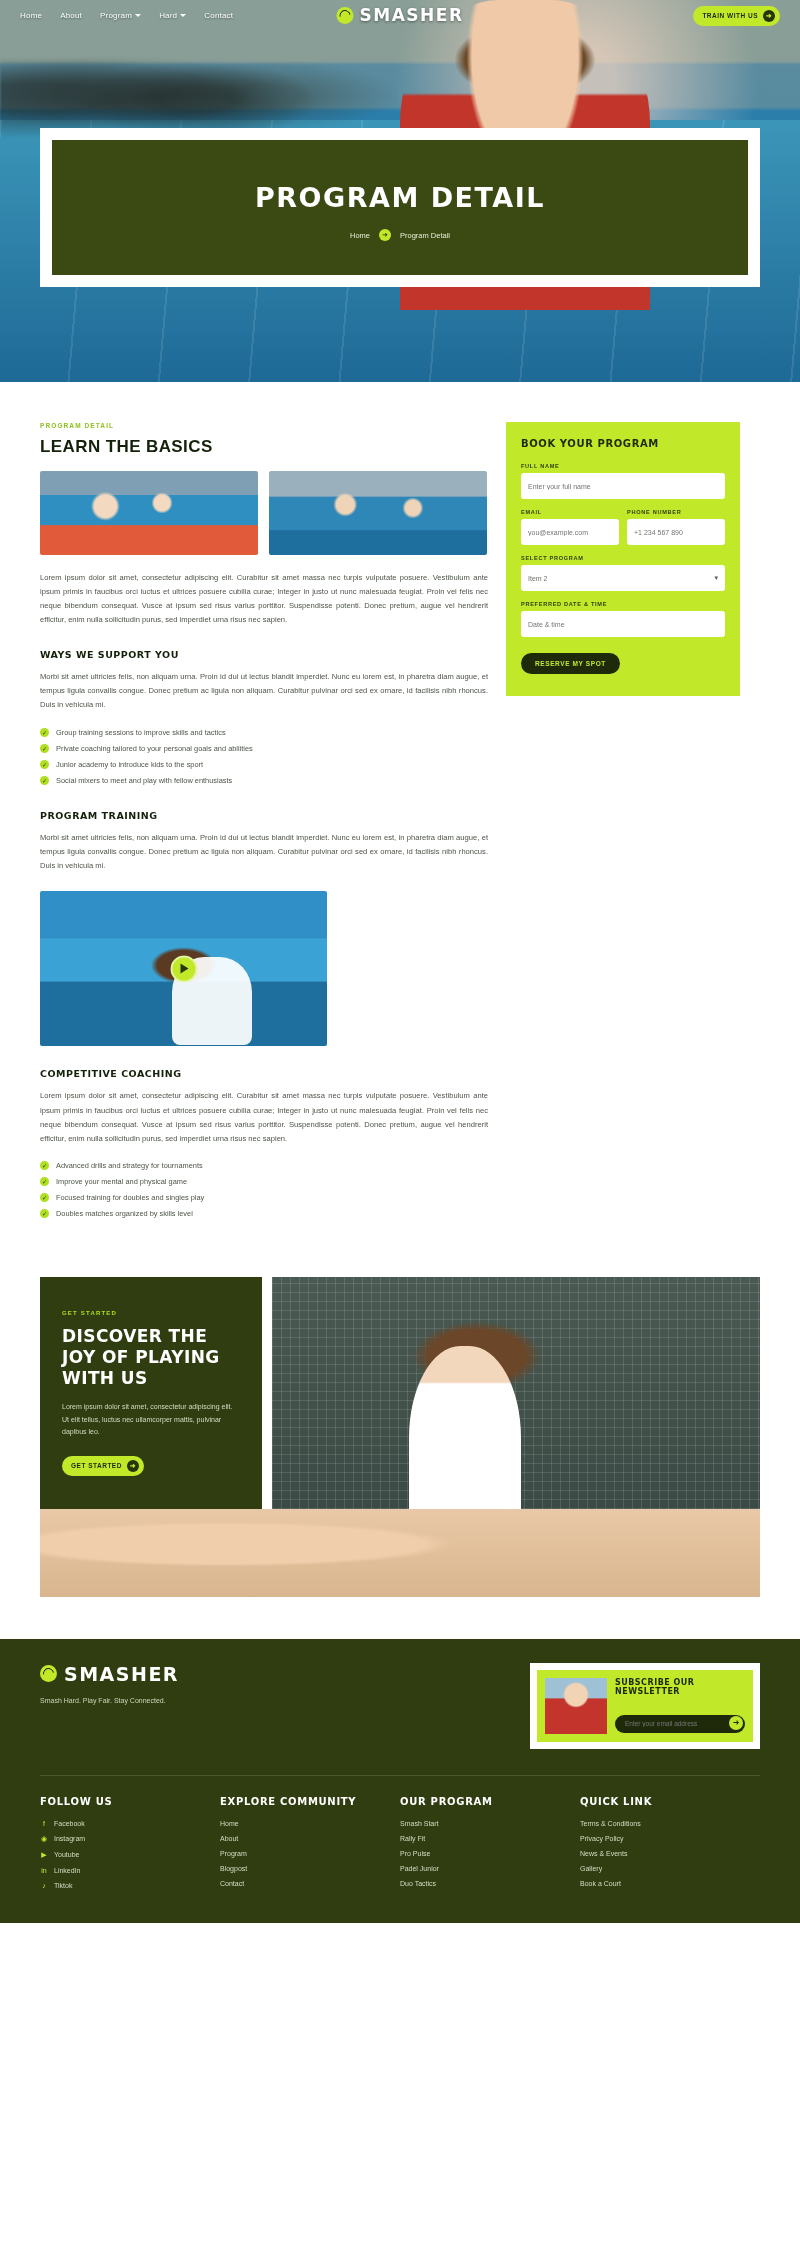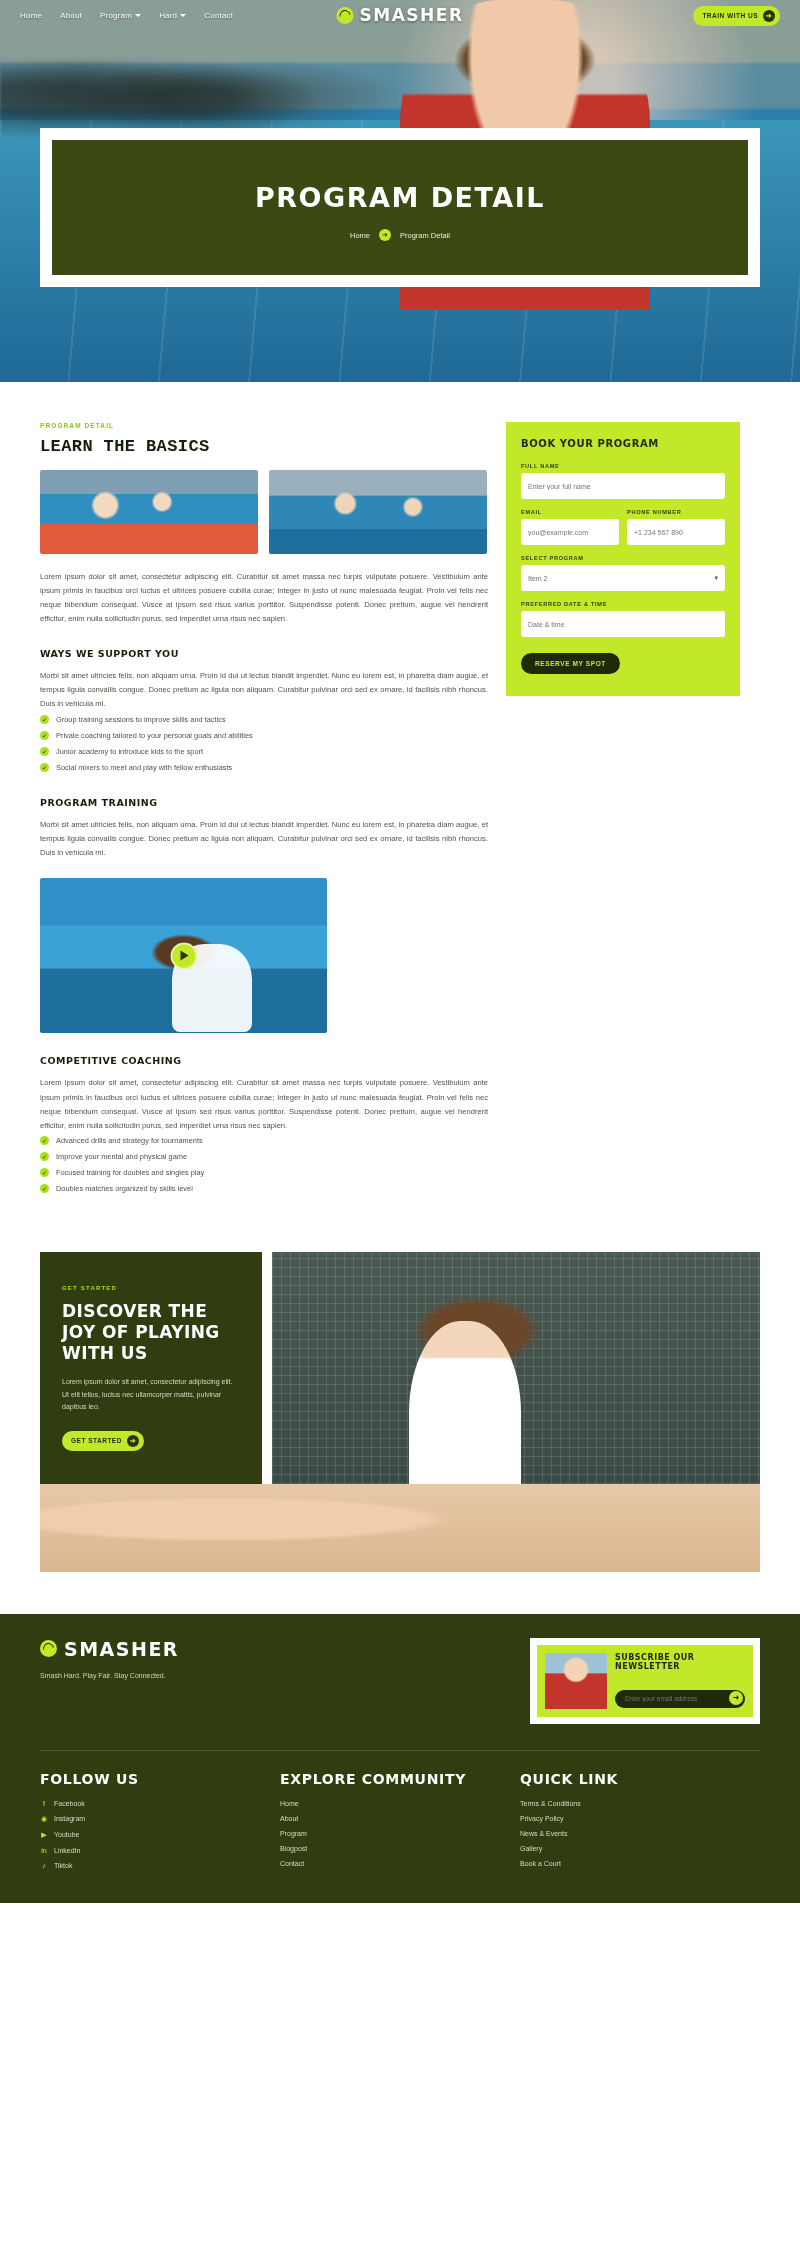--- a/index.html
+++ b/index.html
@@ -135,21 +135,21 @@
     align-items: flex-start;
   }
   .col-left { width: 448px; }
   .col-right { width: 234px; }
 
   .eyebrow {
     color: #8fbf1e; font-size: 6.5px; font-weight: 700;
     letter-spacing: 1.1px; text-transform: uppercase; margin-bottom: 8px;
   }
   .h2 {
-    font-family: Liberation Mono, monospace;
+    font-family: Liberation Sans, sans-serif;
     font-size: 17px; font-weight: 700; letter-spacing: .4px; color: #14210a;
     margin-bottom: 14px;
   }
   .img-row { display: flex; gap: 11px; margin-bottom: 16px; }
   .img-ph { width: 218px; height: 84px; border-radius: 2px; overflow: hidden; position: relative; }
   .ph-a {
     background:
       radial-gradient(circle at 30% 42%, #f3d9bf 0 7%, rgba(0,0,0,0) 9%),
       radial-gradient(circle at 56% 38%, #f3d9bf 0 6%, rgba(0,0,0,0) 8%),
       linear-gradient(180deg,#7fa0b4 0 28%, #2f8fc0 29% 64%, #e15a3a 65% 100%);
@@ -161,21 +161,21 @@
       linear-gradient(180deg,#9bb0bd 0 30%, #2f87b8 31% 70%, #1f6f9e 71% 100%);
   }
   p.body {
     font-size: 7.6px; line-height: 1.85; color: #4d5548; text-align: justify;
   }
   .h3 {
     font-family: "DejaVu Sans", sans-serif;
     font-size: 9.5px; font-weight: 700; letter-spacing: .5px; color: #14210a;
     margin: 22px 0 10px;
   }
-  .checks { list-style: none; margin-top: 0; text-align: center; }
+  .checks { list-style: none; margin-top: 12px; text-align: center; }
   .checks li {
     display: flex; align-items: center; gap: 7px;
     font-size: 7.4px; color: #4d5548; padding: 3.5px 0;
   }
   .tick {
     width: 9px; height: 9px; border-radius: 50%; background: #aede1f; color: #2a3609;
     display: inline-flex; align-items: center; justify-content: center;
     font-size: 6px; flex: 0 0 auto;
   }
   .video-ph {
@@ -310,21 +310,21 @@
     position: absolute; right: 2px; top: 50%; transform: translateY(-50%);
     width: 14px; height: 14px; border-radius: 50%; background: #c2e82a; color: #1f2a0a;
     display: flex; align-items: center; justify-content: center; font-size: 8px;
     cursor: pointer;
   }
   .f-divider { height: 1px; background: rgba(255,255,255,.14); margin: 26px 0 20px; }
   .f-cols { display: flex; gap: 0; }
   .f-col { flex: 1; }
   .f-col h5 {
     font-family: "DejaVu Sans", sans-serif;
-    font-size: 14px; letter-spacing: .7px; color: #ffffff; font-weight: 700;
+    font-size: 10px; letter-spacing: .7px; color: #ffffff; font-weight: 700;
     margin-bottom: 9px;
   }
   .f-col ul { list-style: none; }
   .f-col li { font-size: 7px; color: #d5ddc5; padding: 4px 0; display: flex; align-items: center; gap: 6px; }
   .f-ico { width: 8px; text-align: center; color: #c2e82a; font-size: 7px; }
 </style>
 </head>
 <body>
 
 <div class="page">
@@ -563,20 +563,40 @@
             </li>
           <li>
               <span>Blogpost</span>
             </li>
           <li>
               <span>Contact</span>
             </li>
         </ul>
       </div>
 
+      <div class="f-col">
+        <h5>OUR PROGRAM</h5>
+        <ul>
+          <li>
+              <span>Smash Start</span>
+            </li>
+          <li>
+              <span>Rally Fit</span>
+            </li>
+          <li>
+              <span>Pro Pulse</span>
+            </li>
+          <li>
+              <span>Padel Junior</span>
+            </li>
+          <li>
+              <span>Duo Tactics</span>
+            </li>
+        </ul>
+      </div>
 
       <div class="f-col">
         <h5>QUICK LINK</h5>
         <ul>
           <li>
               <span>Terms &amp; Conditions</span>
             </li>
           <li>
               <span>Privacy Policy</span>
             </li>

